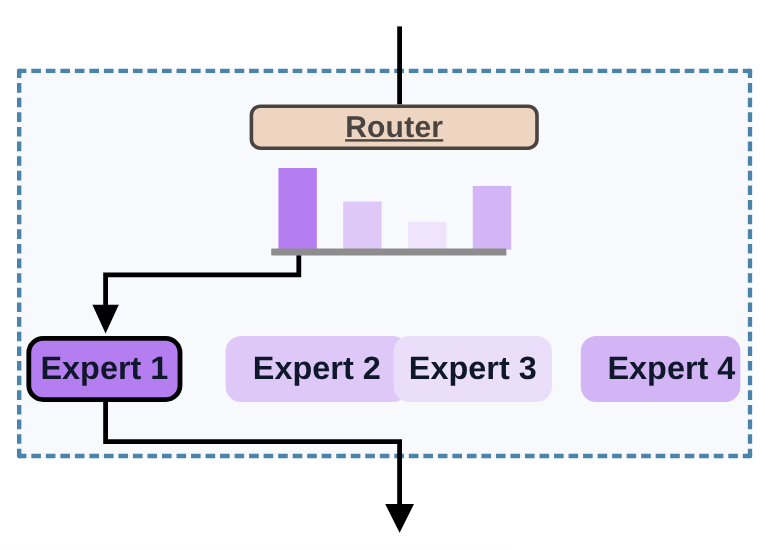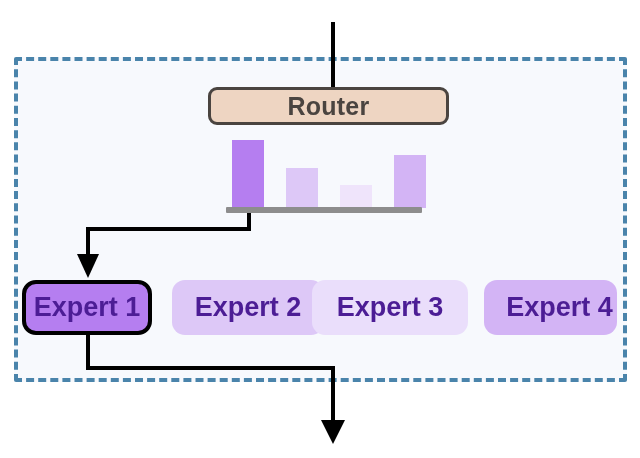--- a/index.html
+++ b/index.html
@@ -53,20 +53,21 @@
     display: flex;
     align-items: center;
     justify-content: center;
   }
   .router-label {
     font-size: 25px;
     font-weight: bold;
     color: #4a4440;
     letter-spacing: 0.2px;
     line-height: 1;
+    text-decoration: underline;
   }
 
   
   .gate-chart {
     position: absolute;
     left: 226px;
     top: 132px;
     width: 196px;
     height: 81px;
   }
@@ -92,21 +93,21 @@
     height: 55px;
     box-sizing: border-box;
     border-radius: 13px;
     display: flex;
     align-items: center;
     justify-content: center;
   }
   .expert-label {
     font-size: 27px;
     font-weight: bold;
-    color: #4c1d95;
+    color: #0f172a;
     line-height: 1;
     white-space: nowrap;
   }
   .expert-box.selected {
     border: 4px solid #000000;
     border-radius: 14px;
   }
 </style>
 </head>
 <body>
@@ -136,23 +137,23 @@
     <div class="gate-bar" style="height: 68px; background: rgb(181, 126, 240); left: 6px;"></div>
     <div class="gate-bar" style="height: 40px; background: rgb(221, 200, 247); left: 60px;"></div>
     <div class="gate-bar" style="height: 23px; background: rgb(239, 228, 251); left: 114px;"></div>
     <div class="gate-bar" style="height: 53px; background: rgb(211, 180, 245); left: 168px;"></div>
     <div class="gate-baseline" style="background: rgb(141, 141, 141);"></div>
   </div>
 
   <div class="expert-box selected" style="left: 22px; width: 130px; background: rgb(181, 126, 240);">
     <span class="expert-label">Expert 1</span>
   </div>
-  <div class="expert-box" style="left: 172px; width: 152px; background: rgb(221, 200, 247);">
+  <div class="expert-box" style="left: 188px; width: 152px; background: rgb(221, 200, 247);">
     <span class="expert-label">Expert 2</span>
   </div>
-  <div class="expert-box" style="left: 312px; width: 156px; background: rgb(234, 222, 251);">
+  <div class="expert-box" style="left: 328px; width: 132px; background: rgb(234, 222, 251);">
     <span class="expert-label">Expert 3</span>
   </div>
   <div class="expert-box" style="left: 484px; width: 133px; background: rgb(211, 180, 245); padding-left: 18px;">
     <span class="expert-label">Expert 4</span>
   </div>
 
 </div>
 
 </body></html>

